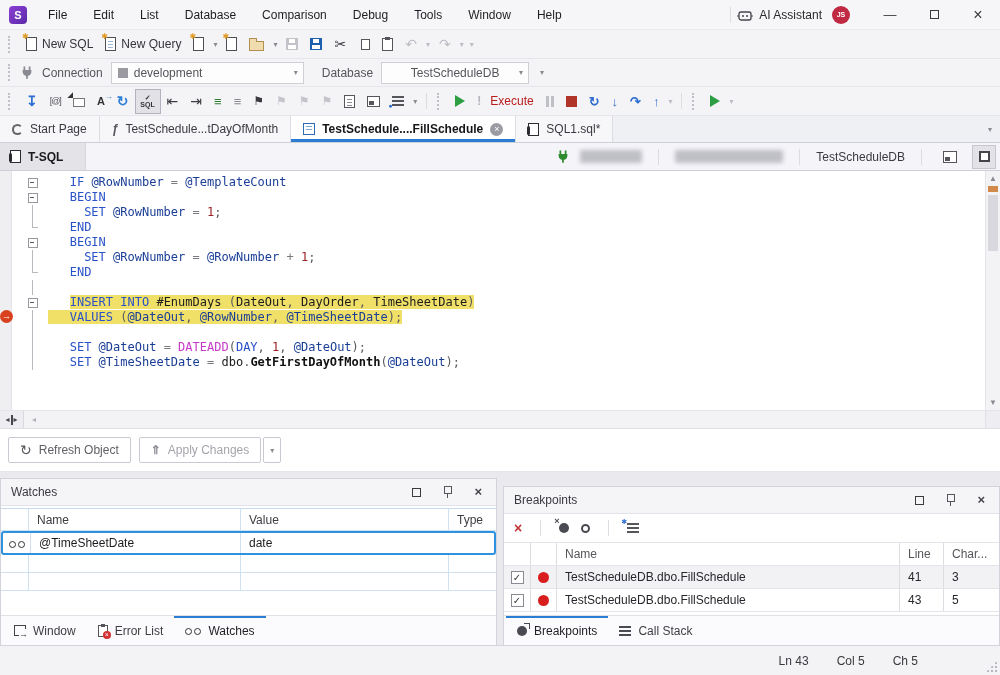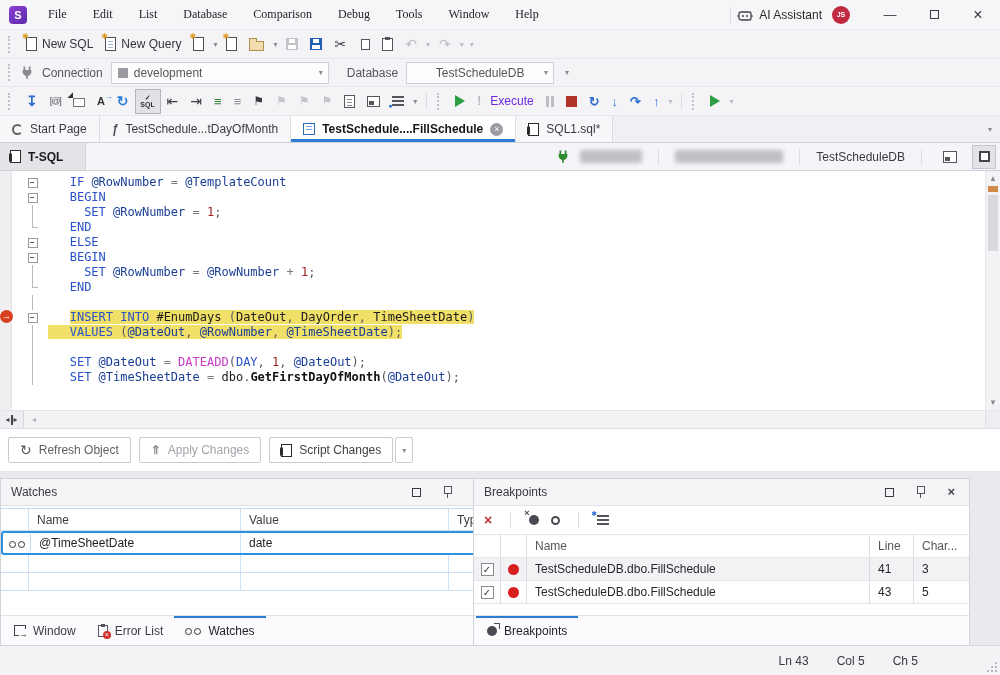--- a/index.html
+++ b/index.html
@@ -9,21 +9,21 @@
     font-family:"Liberation Sans", sans-serif; font-size:12px; color:#2b2b2e;
     box-shadow: inset 0 0 0 1px #9d9da6;
   }
   .band { position:absolute; left:0; right:0; background:#f4f4f7; }
 
   
   #menubar { top:0; height:30px; display:flex; align-items:center; border-bottom:1px solid #e9e9ee; background:#f6f6f9;}
   .logo { width:18px; height:18px; margin:0 8px 0 9px; border-radius:4px;
     background:linear-gradient(135deg,#8d3fd4,#5b2aa8); color:#fff; font-weight:bold;
     font-size:11px; display:flex; align-items:center; justify-content:center; }
-  #menu-items { display:flex;font-family:Liberation Serif, serif; }
+  #menu-items { display:flex; }
   .menu-item { padding:0 13px; color:#1e1e22; cursor:default; }
   #menubar-right { margin-left:auto; display:flex; align-items:center; }
   .vsep { width:1px; height:16px; background:#dcdce2; margin:0 6px; }
   .ai-label { color:#2b2b2e; margin:0 10px 0 6px; }
   .badge { width:18px; height:18px; border-radius:50%; background:#c02942; color:#fff;
     font-size:7px; font-weight:bold; display:flex; align-items:center; justify-content:center; margin-right:18px;}
   .winbtn { width:44px; height:28px; display:flex; align-items:center; justify-content:center; color:#3a3a3e; font-size:13px;}
   .maxbox { width:9px; height:9px; border:1px solid #3a3a3e; }
 
   
@@ -59,21 +59,21 @@
 
   .plug { width:14px; height:15px; }
   .sqlcheck { width:26px; height:25px; background:#e1e1e6; border:1px solid #b3b3bd; display:flex; flex-direction:column; align-items:center; justify-content:center; font-size:7px; font-weight:bold; color:#333; line-height:7px;}
   .fmt { color:#2e7d32; font-weight:bold; font-size:13px; }
   .flag { font-size:12px; color:#3a3a40; }
   .flag.off { color:#c4c4cb; }
   .play { width:0; height:0; border-left:10px solid #2e9e44; border-top:6px solid transparent; border-bottom:6px solid transparent; }
   .stop { width:11px; height:11px; background:#b03427; }
   .pause { display:flex; gap:2px; } .pause i { width:3px; height:11px; background:#bfbfc6; }
   .bluestep { color:#2f6fd0; font-weight:bold; font-size:13px; }
-  .exec-txt { color:#6d28d9; }
+  .exec-txt { color:#b91c1c; }
   .bang { color:#b5b5bc; font-weight:bold; margin-right:4px; }
   .atic { font-size:9px; color:#55555c; letter-spacing:-1px; }
   .aarrow { font-weight:bold; color:#333; font-size:11px; }
   .aarrow::after { content:"→"; font-size:8px; color:#2f6fd0; position:absolute; top:-3px; right:-8px; }
   .renbox { width:12px; height:9px; border:1px solid #777; background:#fff; margin-top:3px;}
   .renbox::after { content:""; position:absolute; left:-5px; top:-5px; border:4px solid transparent; border-top-color:#333; transform:rotate(-45deg); }
   .doclines { width:11px; height:13px; border:1px solid #55555c; background:#fff; }
   .doclines::after { content:""; position:absolute; left:2px; top:3px; right:2px; height:7px; background:repeating-linear-gradient(180deg,#8a8a92 0 1px,transparent 1px 3px); }
   .winsplit2 { width:13px; height:11px; border:1px solid #55555c; background:#fff;}
   .winsplit2::after { content:""; position:absolute; left:1px; bottom:1px; width:5px; height:4px; background:#55555c; }
@@ -135,21 +135,21 @@
   .abtn { display:flex; align-items:center; gap:7px; height:26px; padding:0 11px; border:1px solid #c9c9d2; background:#fff; border-radius:2px; color:#5f5f66; }
   .abtn .glyph { color:#55555c; }
   .abtn.disabled { color:#a4a4ac; }
   .abtn-caret { width:18px; height:26px; border:1px solid #c9c9d2; border-radius:2px; margin-left:-6px; display:flex; align-items:center; justify-content:center; }
   .uparr { color:#8a8a92; font-weight:bold; font-size:12px;}
 
   
   #panels { top:472px; height:173px; background:#e9e9ee; }
   .panel { position:absolute; top:6px; bottom:0; background:#fff; border:1px solid #d3d3db; border-bottom:none; }
   #watches-panel { left:0; width:497px; }
-  #breakpoints-panel { left:473px; width:497px; }
+  #breakpoints-panel { left:503px; width:497px;margin-top:8px; }
   .phead { height:27px; background:#f5f5f8; border-bottom:1px solid #e2e2e8; display:flex; align-items:center; padding:0 10px; color:#3a3a40; }
   .phead .picons { margin-left:auto; display:flex; align-items:center; gap:22px; padding-right:4px;}
   .pin-icon { width:9px; height:12px; position:relative; display:inline-block;}
   .pin-icon::before { content:""; position:absolute; left:1px; top:0; width:6px; height:6px; border:1px solid #55555c; }
   .pin-icon::after { content:""; position:absolute; left:4px; top:7px; width:1px; height:5px; background:#55555c; }
   .xglyph { color:#44444a; font-size:13px; font-weight:bold; line-height:12px;}
 
   
   .wgrid { margin-top:2px; border-top:1px solid #c5daee; font-size:12px; }
   .wrow { display:flex; height:22px; align-items:stretch; border-bottom:1px solid #cfe0f0; }
@@ -283,21 +283,21 @@
 </div>
 
 <div class="band tb" id="tb2">
   <span class="grip"></span>
   <svg class="plug" viewBox="0 0 16 16">
       <path d="M5 1v4M11 1v4" stroke="#8a8a92" stroke-width="2"></path>
       <path d="M3 5h10v2a5 5 0 0 1-10 0z" fill="#8a8a92"></path>
       <path d="M8 11v4" stroke="#8a8a92" stroke-width="2"></path>
     </svg>
   <span class="lbl">Connection</span>
-  <span class="combo" style="width:218px">
+  <span class="combo" style="width:193px">
     <span class="sq"></span>
     <span class="cv">development</span>
     <span class="caret">▾</span>
   </span>
   <span class="lbl" style="margin-left:18px">Database</span>
   <span class="combo" style="width:148px; justify-content:center;">
     <span>TestScheduleDB</span>
     <span class="caret">▾</span>
   </span>
   <span class="caret" style="margin-left:8px">▾</span>
@@ -444,21 +444,20 @@
   </div>
 </div>
 
 <div class="band" id="editor">
   <div id="bp-margin"></div>
   <div id="code-lines">
       <div class="cl"><span class="gm box"></span><span class="s-w">   </span><span class="s-k">IF</span><span class="s-w"> </span><span class="s-v">@RowNumber</span><span class="s-w"> </span><span class="s-o">=</span><span class="s-w"> </span><span class="s-v">@TemplateCount</span></div>
       <div class="cl"><span class="gm box"></span><span class="s-w">   </span><span class="s-k">BEGIN</span></div>
       <div class="cl"><span class="gm line"></span><span class="s-w">     </span><span class="s-k">SET</span><span class="s-w"> </span><span class="s-v">@RowNumber</span><span class="s-w"> </span><span class="s-o">=</span><span class="s-w"> </span><span class="s-n">1</span><span class="s-p">;</span></div>
       <div class="cl"><span class="gm end"></span><span class="s-w">   </span><span class="s-k">END</span></div>
-      <div class="cl"><span class="gm box"></span><span class="s-w">   </span><span class="s-k">ELSE</span></div>
       <div class="cl"><span class="gm box"></span><span class="s-w">   </span><span class="s-k">BEGIN</span></div>
       <div class="cl"><span class="gm line"></span><span class="s-w">     </span><span class="s-k">SET</span><span class="s-w"> </span><span class="s-v">@RowNumber</span><span class="s-w"> </span><span class="s-o">=</span><span class="s-w"> </span><span class="s-v">@RowNumber</span><span class="s-w"> </span><span class="s-o">+</span><span class="s-w"> </span><span class="s-n">1</span><span class="s-p">;</span></div>
       <div class="cl"><span class="gm end"></span><span class="s-w">   </span><span class="s-k">END</span></div>
       <div class="cl"><span class="gm line"></span></div>
       <div class="cl"><span class="gm box"></span><span class="s-w">   </span><span class="hl"><span class="s-k">INSERT INTO</span><span class="s-w"> </span><span class="s-i">#EnumDays</span><span class="s-w"> </span><span class="s-p">(</span><span class="s-i">DateOut</span><span class="s-p">,</span><span class="s-w"> </span><span class="s-i">DayOrder</span><span class="s-p">,</span><span class="s-w"> </span><span class="s-i">TimeSheetDate</span><span class="s-p">)</span></span></div>
       <div class="cl"><span class="gm line"></span><span class="hl"><span class="s-w">   </span><span class="s-k">VALUES</span><span class="s-w"> </span><span class="s-p">(</span><span class="s-v">@DateOut</span><span class="s-p">,</span><span class="s-w"> </span><span class="s-v">@RowNumber</span><span class="s-p">,</span><span class="s-w"> </span><span class="s-v">@TimeSheetDate</span><span class="s-p">);</span></span></div>
       <div class="cl"><span class="gm line"></span></div>
       <div class="cl"><span class="gm line"></span><span class="s-w">   </span><span class="s-k">SET</span><span class="s-w"> </span><span class="s-v">@DateOut</span><span class="s-w"> </span><span class="s-o">=</span><span class="s-w"> </span><span class="s-f">DATEADD</span><span class="s-p">(</span><span class="s-k">DAY</span><span class="s-p">,</span><span class="s-w"> </span><span class="s-n">1</span><span class="s-p">,</span><span class="s-w"> </span><span class="s-v">@DateOut</span><span class="s-p">);</span></div>
       <div class="cl"><span class="gm line"></span><span class="s-w">   </span><span class="s-k">SET</span><span class="s-w"> </span><span class="s-v">@TimeSheetDate</span><span class="s-w"> </span><span class="s-o">=</span><span class="s-w"> </span><span class="s-i">dbo</span><span class="s-p">.</span><span class="s-b">GetFirstDayOfMonth</span><span class="s-p">(</span><span class="s-v">@DateOut</span><span class="s-p">);</span></div>
       <div class="cl"><span class="gm "></span></div>
@@ -483,24 +482,20 @@
 </div>
 
 <div class="band" id="actions">
   <span class="abtn">
       <span class="glyph">↻</span>
       <span>Refresh Object</span>
     </span>
   <span class="abtn disabled">
       <span class="uparr">⇑</span>
       <span>Apply Changes</span>
-    </span>
-  <span class="abtn" style="color:#3f3f45">
-      <span class="ic scrollic"></span>
-      <span>Script Changes</span>
     </span>
   <span class="abtn-caret">
       <span class="caret">▾</span>
     </span>
 </div>
 
 <div class="band" id="panels">
 
   <div class="panel" id="watches-panel">
     <div class="phead">
@@ -602,20 +597,24 @@
             <div class="bc3">43</div>
             <div class="bc4">5</div>
           </div>
         </div>
     </div>
     <div class="btabs" id="right-btabs">
         <div class="btab active">
           <span class="bpic"></span>
           <span>Breakpoints</span>
         </div>
+        <div class="btab">
+          <span class="stackic"></span>
+          <span>Call Stack</span>
+        </div>
       </div>
   </div>
 </div>
 
 <div class="band" id="statusbar">
   <span>Ln 43</span>
   <span>Col 5</span>
   <span>Ch 5</span>
   <span id="grip-corner"></span>
 </div>

